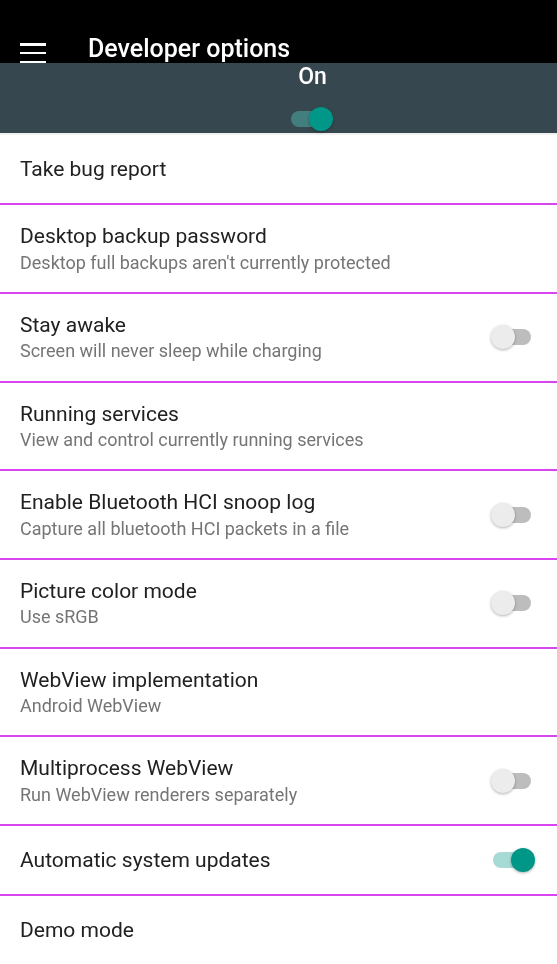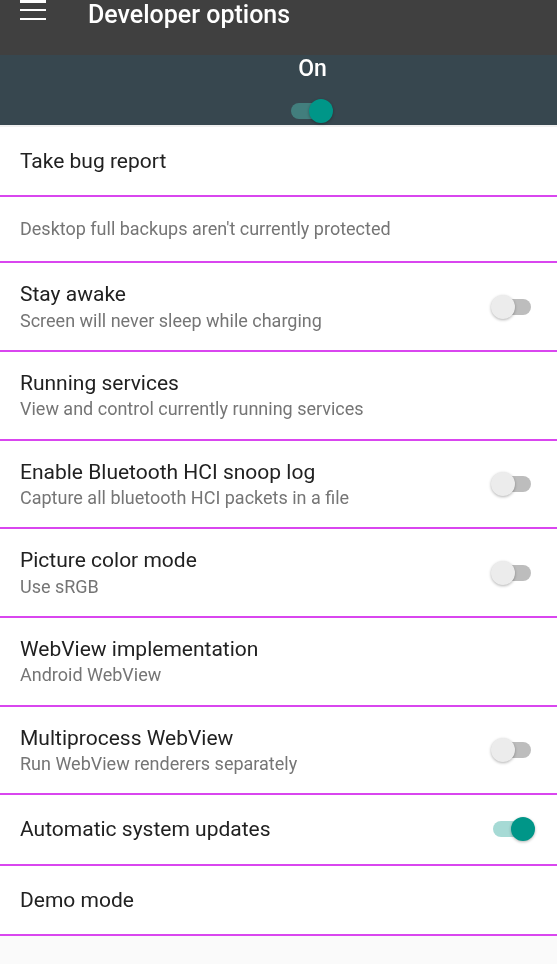--- a/index.html
+++ b/index.html
@@ -8,24 +8,24 @@
       box-sizing: border-box;
     }
     body {
       font-family: Roboto, -apple-system, BlinkMacSystemFont, "Segoe UI", sans-serif;
       background: #fafafa;
       width: 557px;
       height: 964px;
       overflow: hidden;
     }
     .app-bar {
-      background: #404040;
-      height: 55px;
-      display: flex;
-      align-items: flex-start;
+      background: #000000;
+      height: 63px;
+      display: flex;
+      align-items: flex-end;
       padding: 0 20px;
     }
     .menu-icon {
       width: 26px;
       height: 20px;
       display: flex;
       flex-direction: column;
       justify-content: space-between;
       cursor: pointer;
     }
@@ -147,20 +147,21 @@
 <div class="gap"></div>
 
 <div class="settings-list" id="settings-list">
     <div class="setting-item">
       <div class="setting-text">
         <div class="setting-title">Take bug report</div>
       </div>
     </div>
     <div class="setting-item with-sub">
       <div class="setting-text">
+        <div class="setting-title">Desktop backup password</div>
         <div class="setting-subtitle">Desktop full backups aren't currently protected</div>
       </div>
     </div>
     <div class="setting-item with-sub">
       <div class="setting-text">
         <div class="setting-title">Stay awake</div>
         <div class="setting-subtitle">Screen will never sleep while charging</div>
       </div>
       <div class="toggle">
         <div class="toggle-track"></div>

